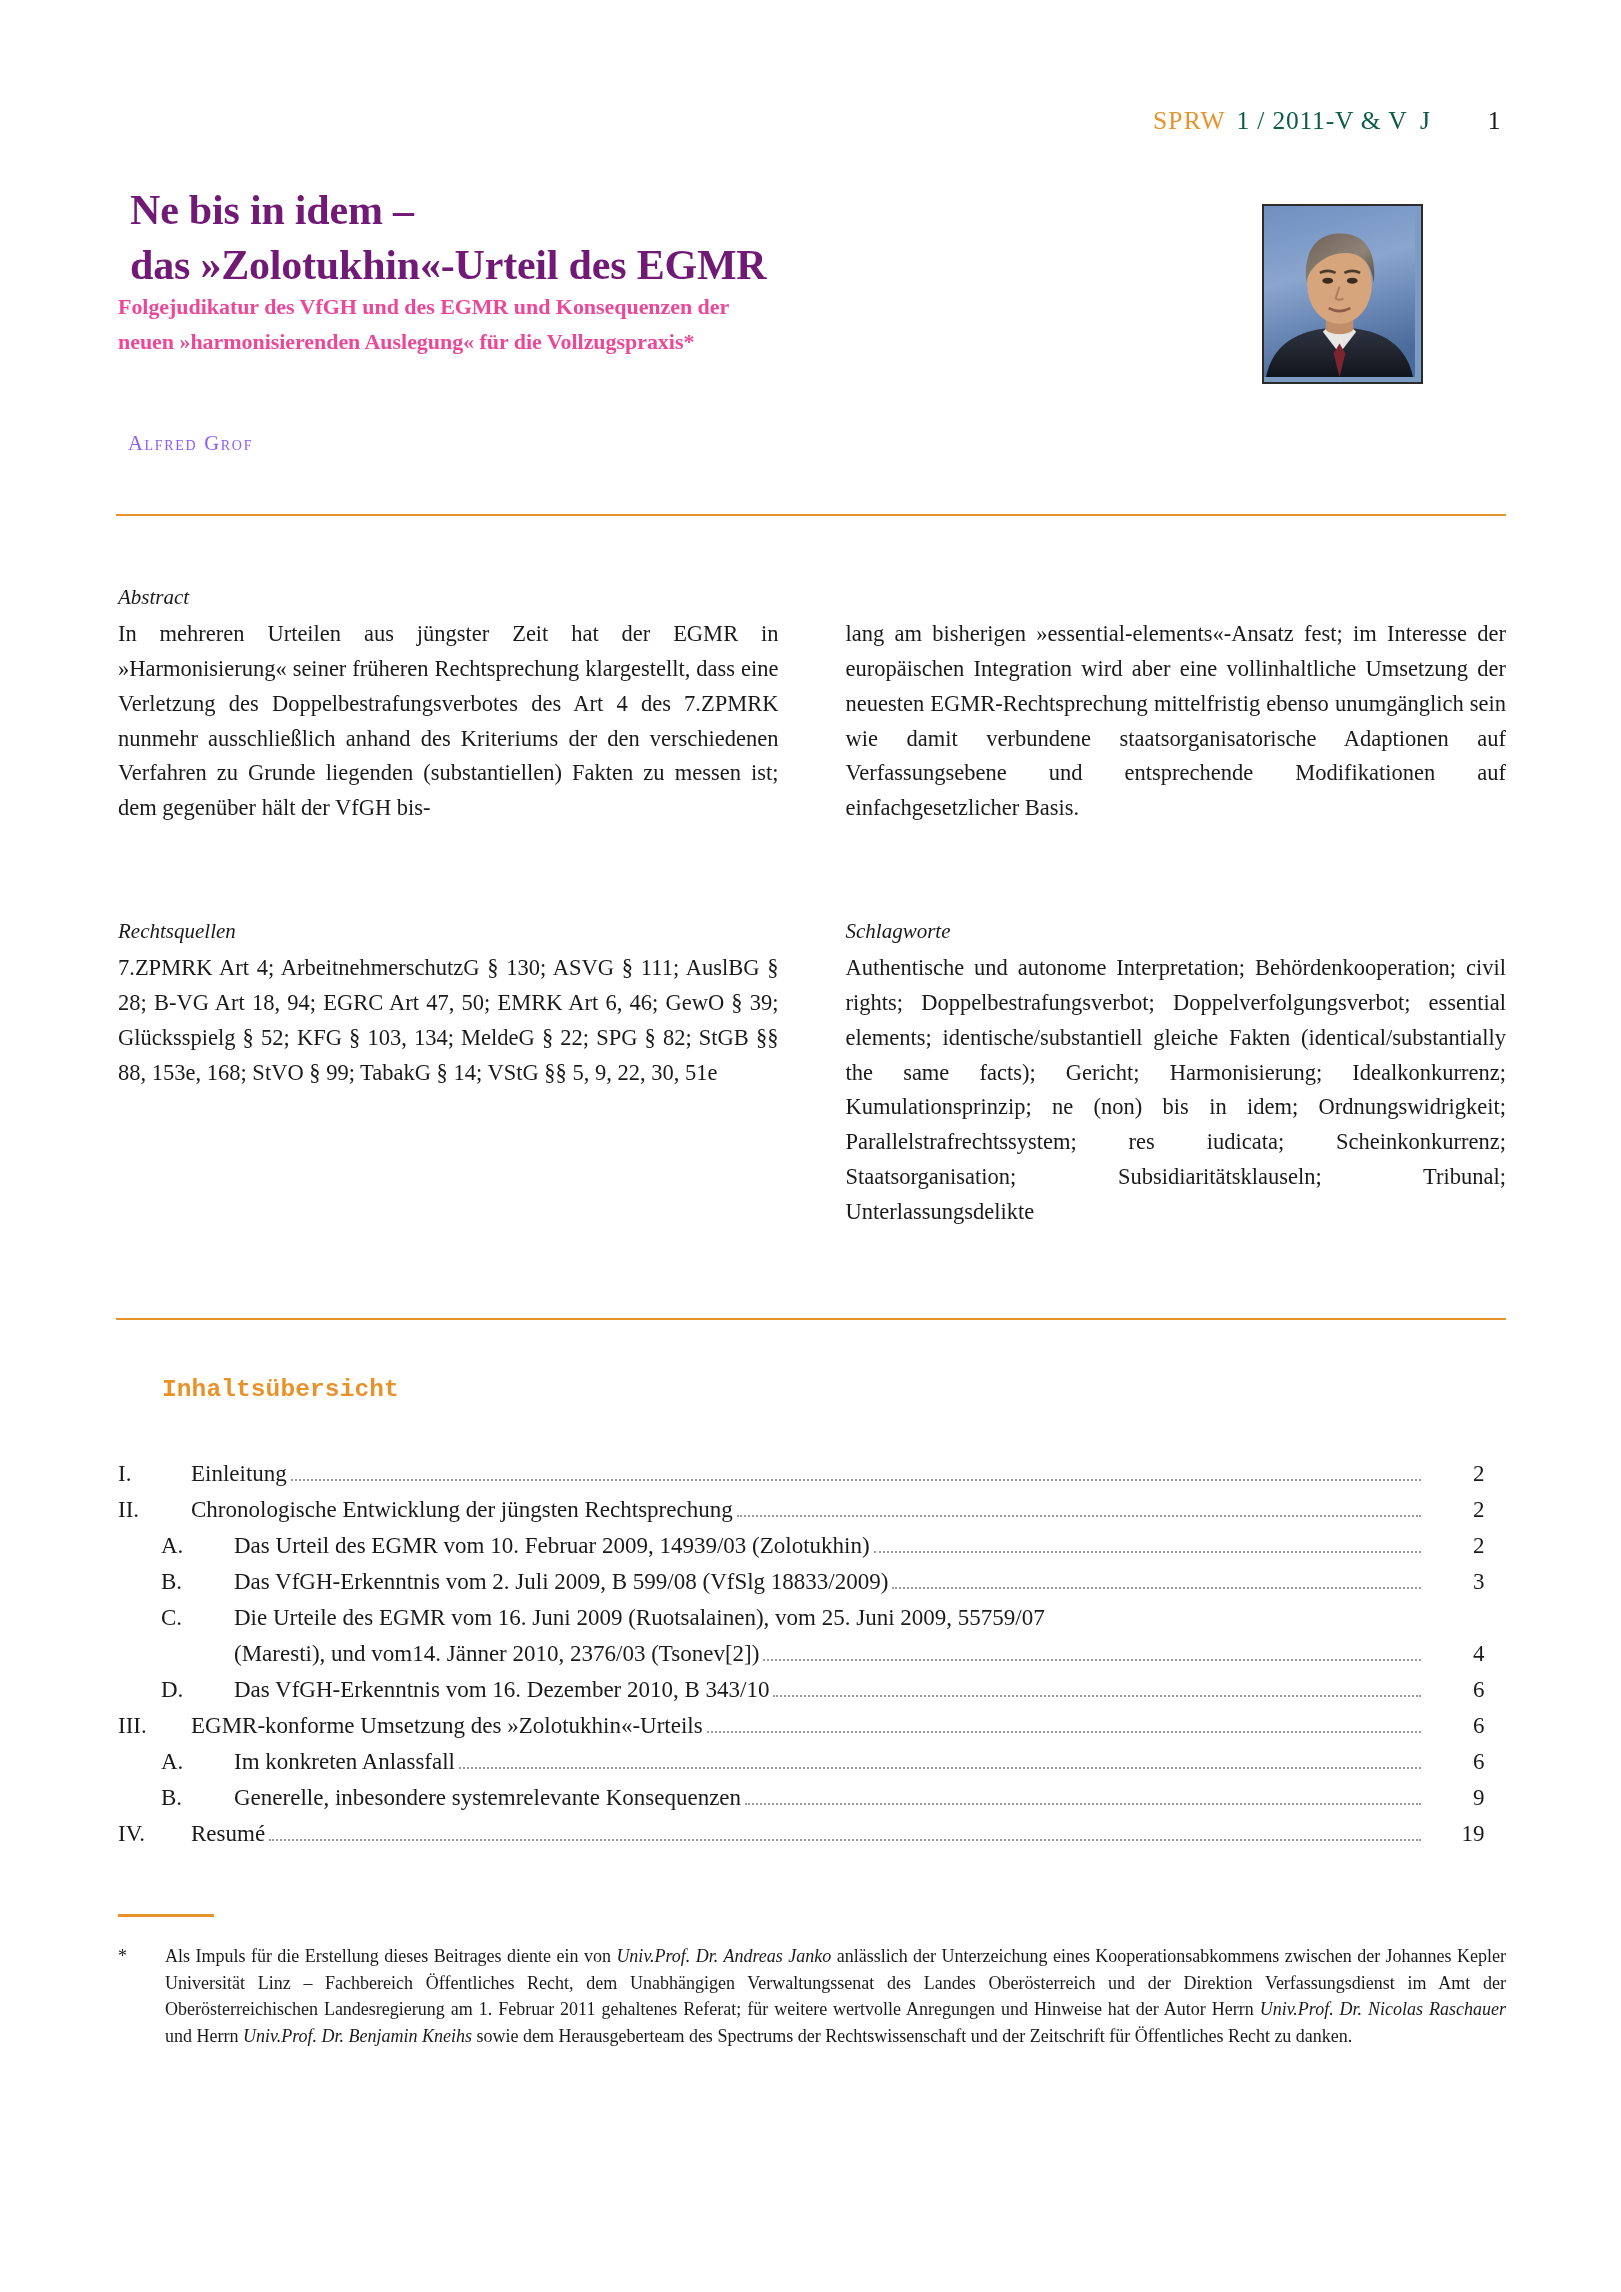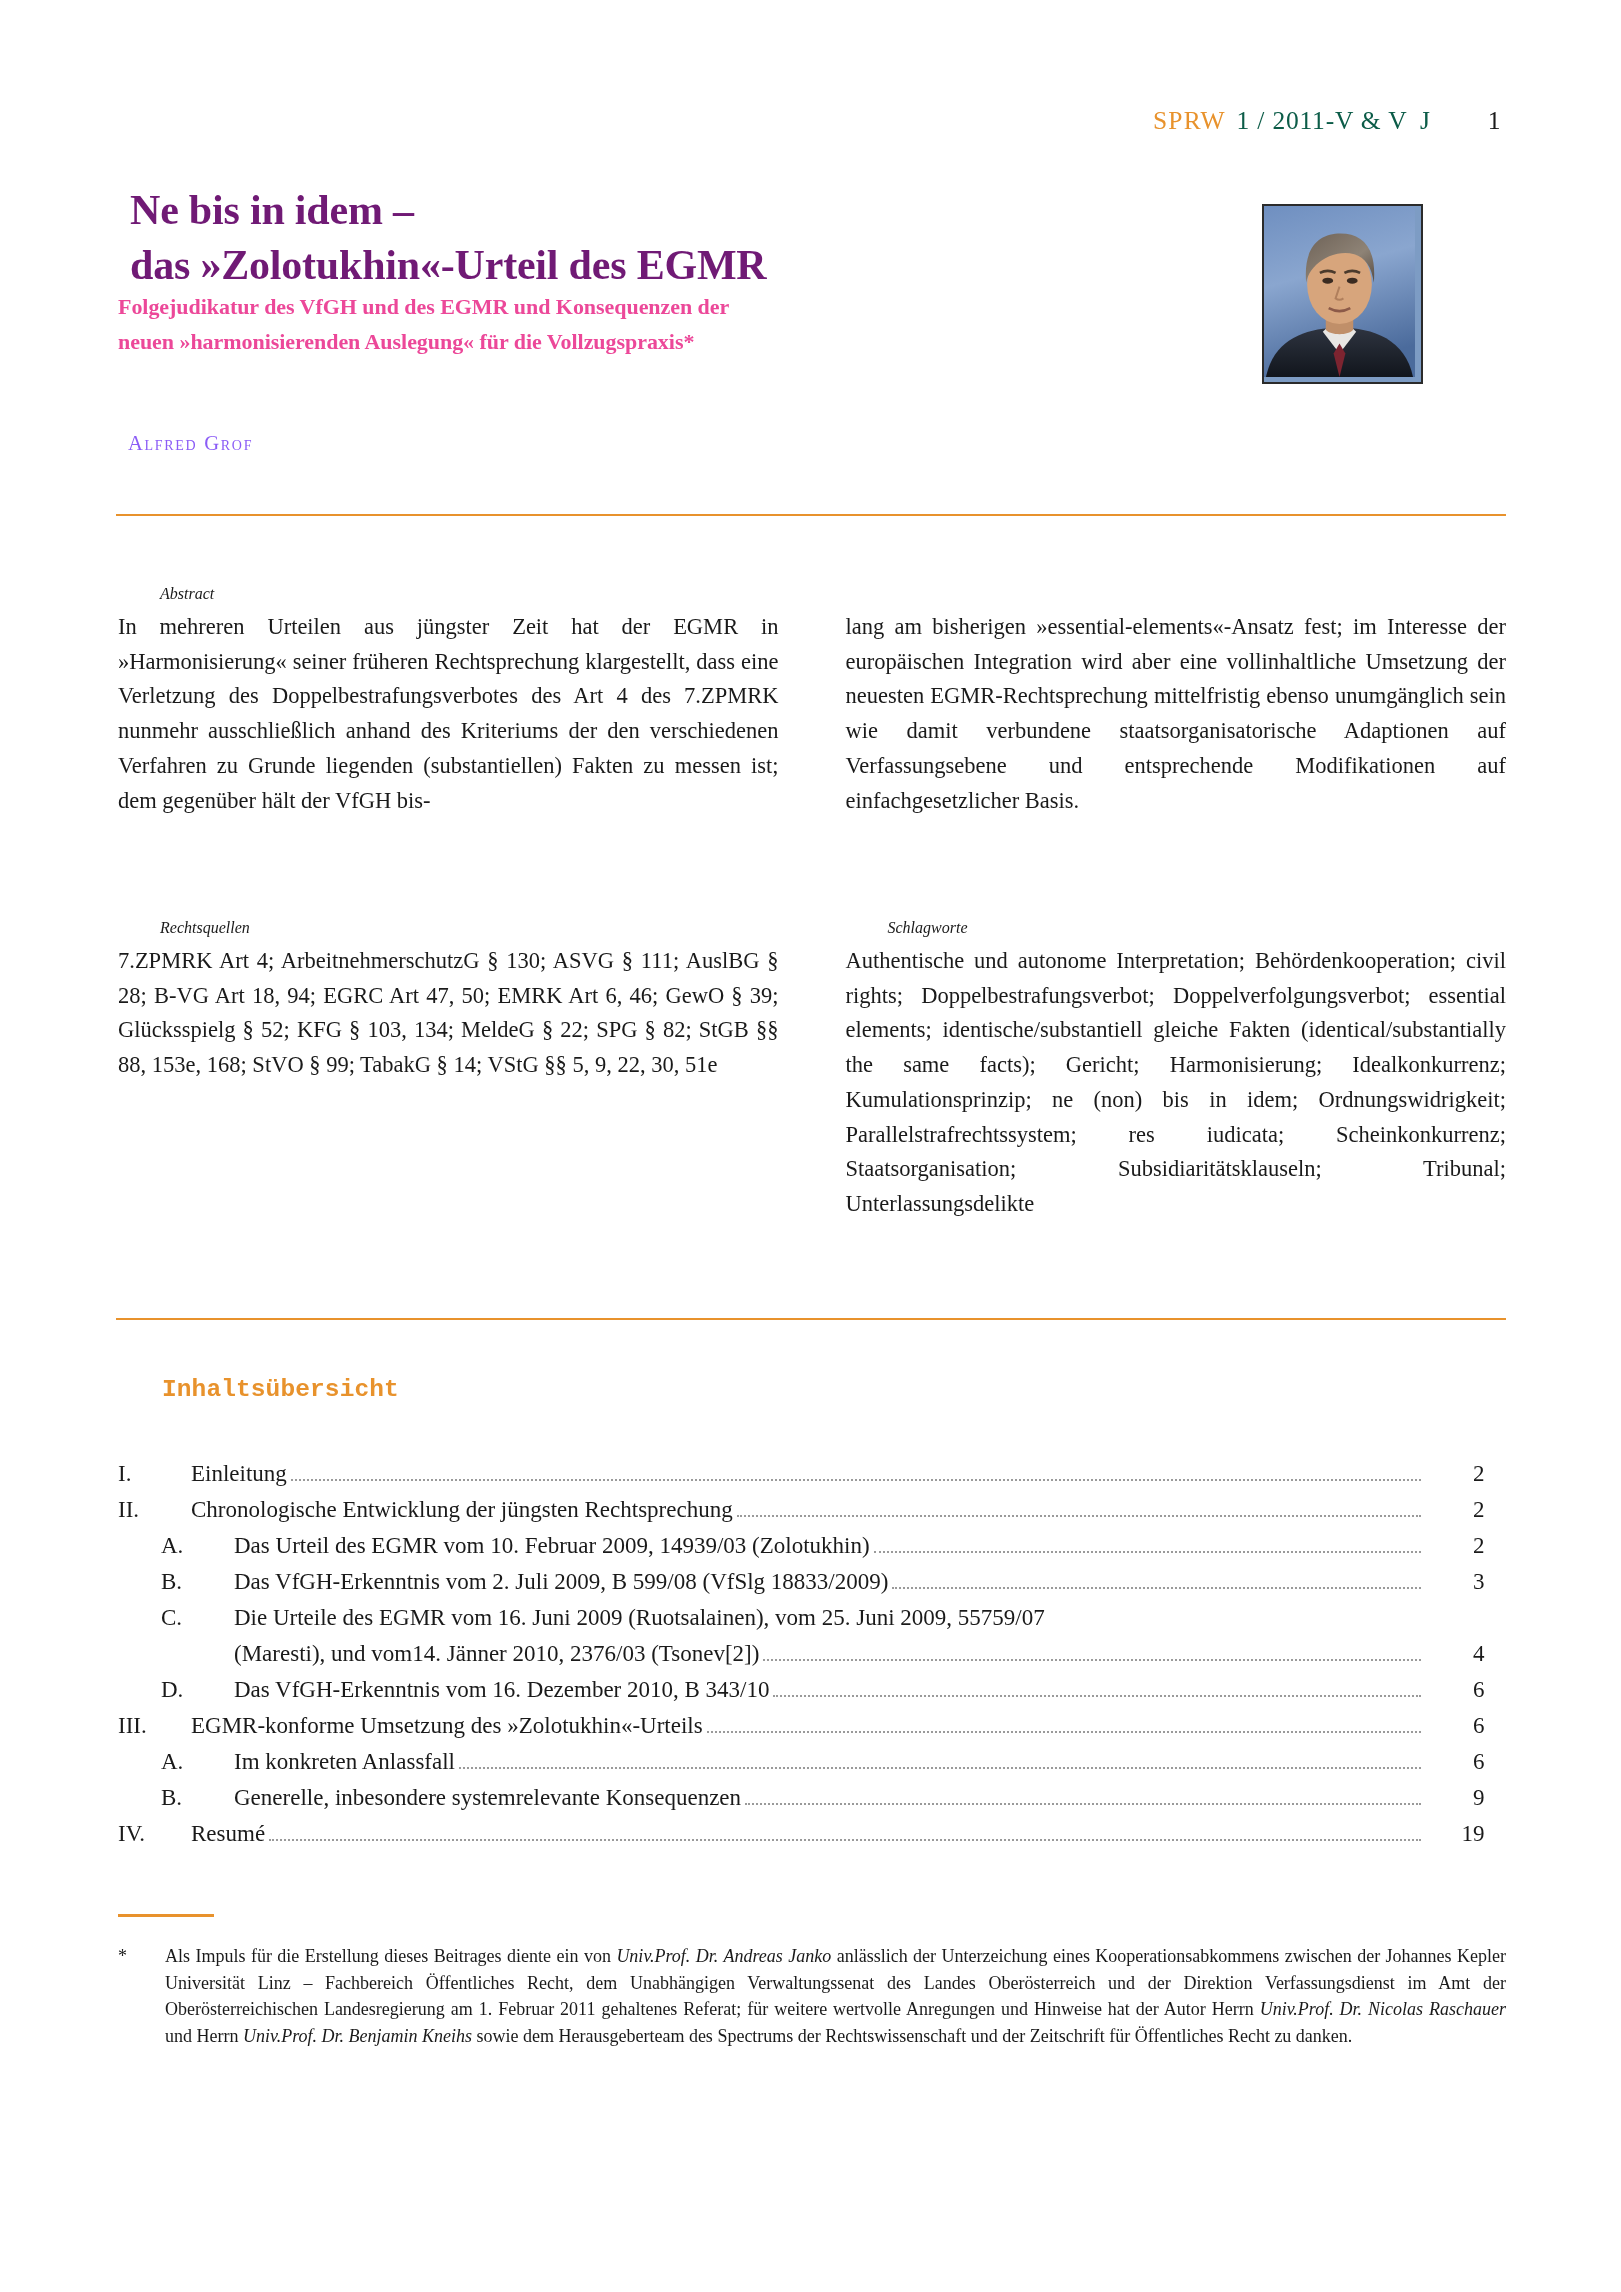--- a/index.html
+++ b/index.html
@@ -110,24 +110,23 @@
   .twocol {
     position: absolute;
     left: 118px;
     width: 1388px;
     display: flex;
     gap: 67px;
   }
   .col { width: 661px; }
   .sec-label {
     font-style: italic;
-    font-size: 16px;
+    font-size: 21px;
     margin-bottom: 3.9px;
     line-height: 1.5;
-    margin-left: 42px;
   }
   .body-text {
     font-size: 22.5px;
     line-height: 1.545;
     text-align: justify;
     text-justify: inter-word;
     hyphens: manual;
   }
   .abstract-block { top: 582px; }
   .keyword-block  { top: 916px; }

